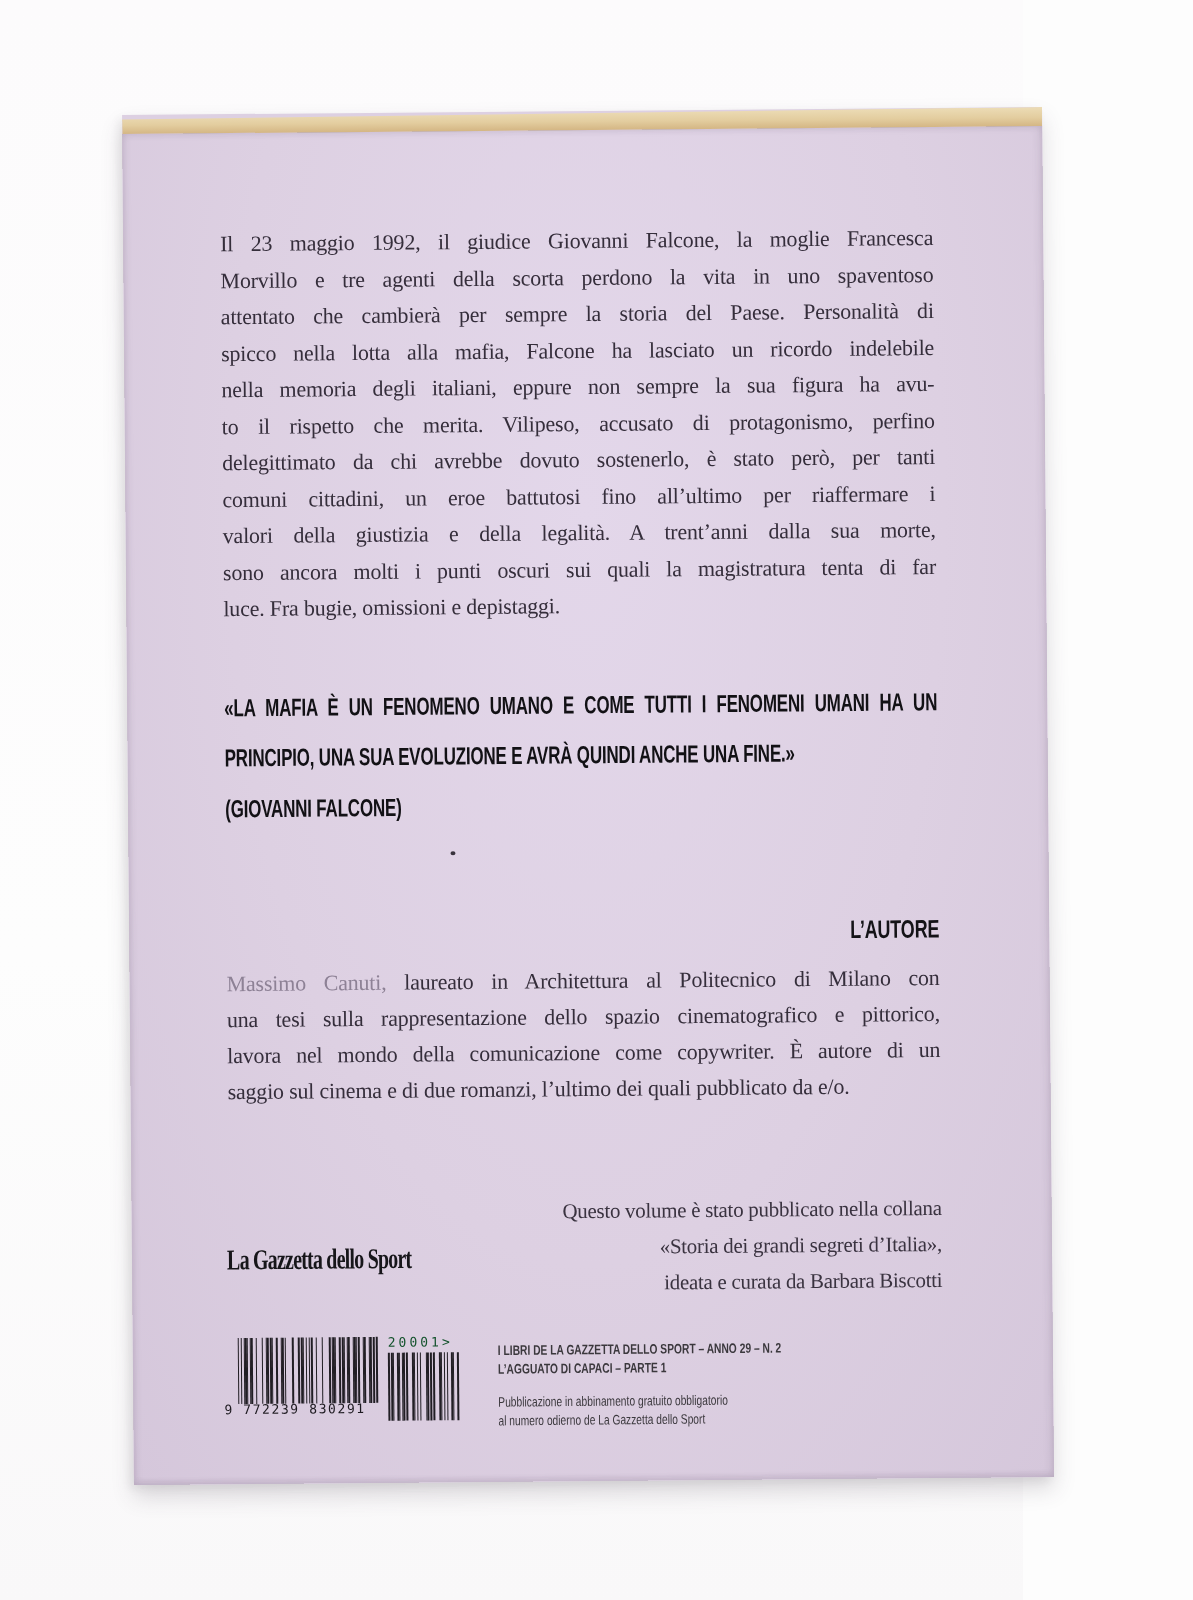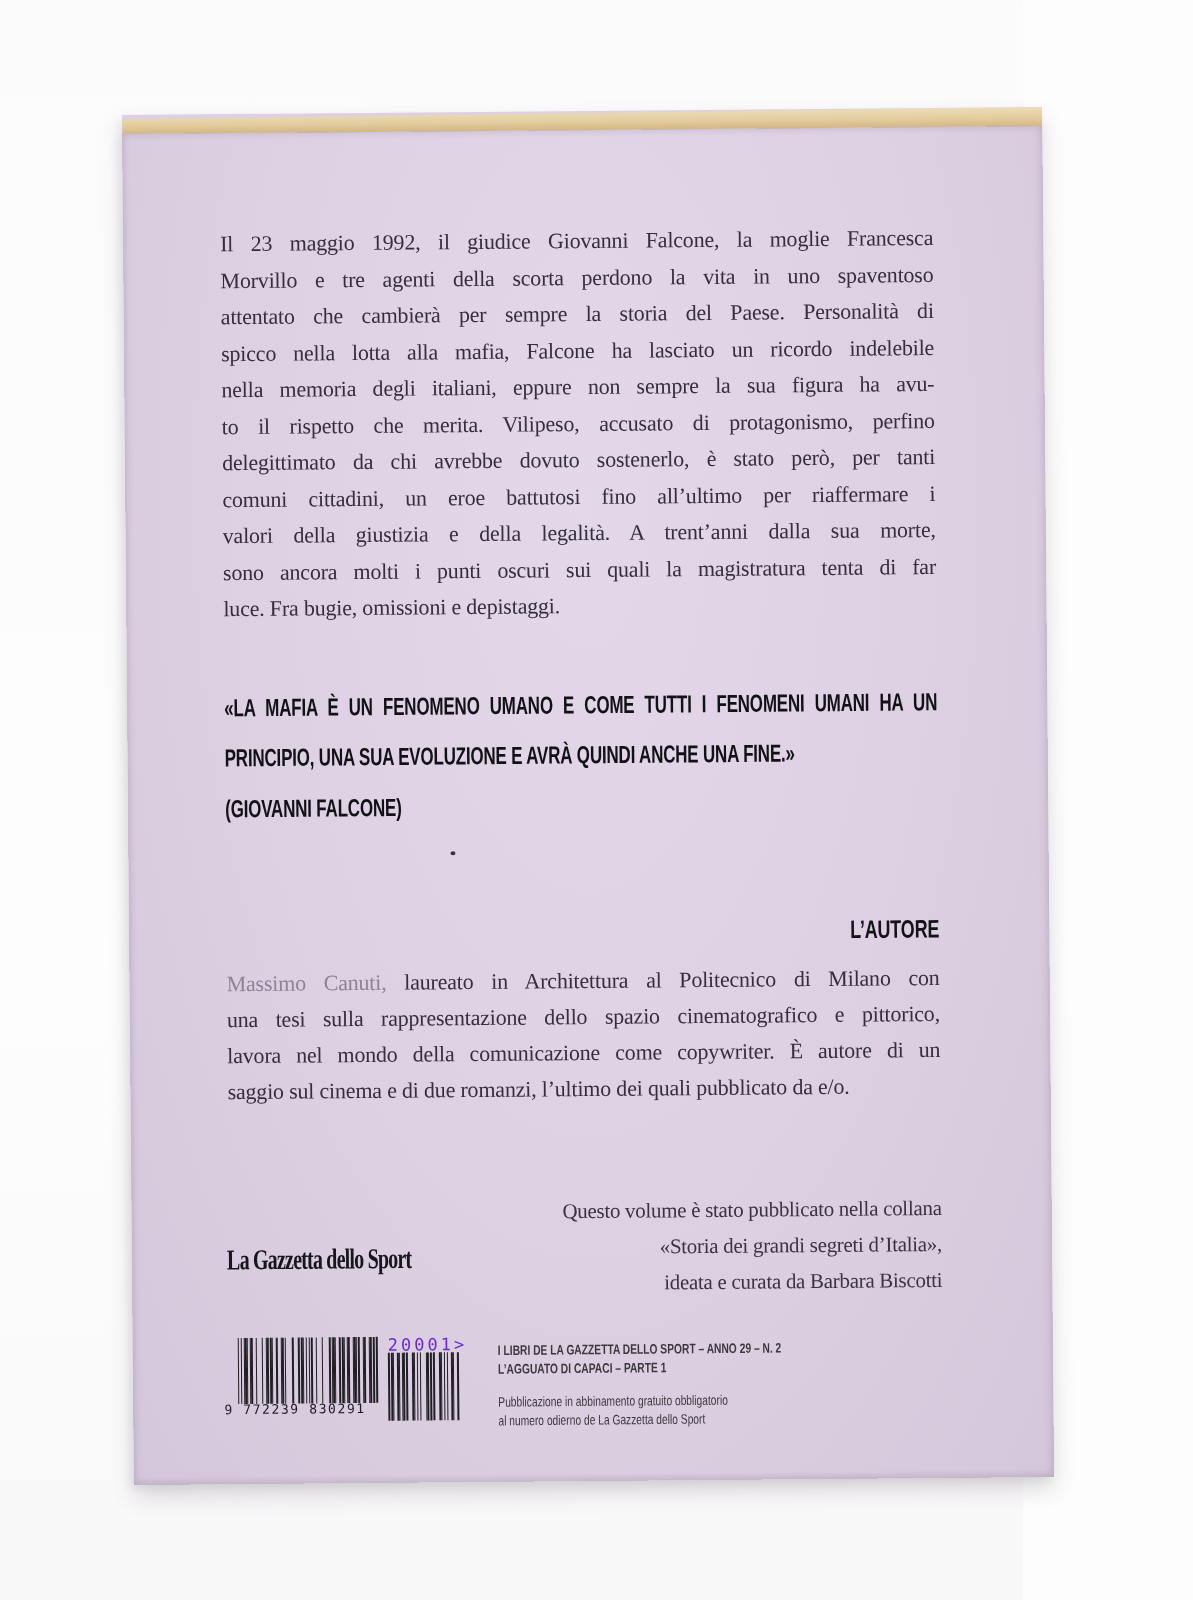--- a/index.html
+++ b/index.html
@@ -51,22 +51,22 @@
   .bars-row{display:flex;width:100%;height:66px;}
   .bar{flex:0 0 auto;height:100%;}
   .bars-row .bar{width:1.48px;}
   .on{background:#211e24;}
   .off{background:transparent;}
   .ean-digits{position:absolute;left:-14px;top:64px;width:170px;height:20px;
     font-family:"DejaVu Sans Mono",monospace;font-size:13px;letter-spacing:1.6px;
     color:#1d1a20;white-space:nowrap;}
   .addon{left:255px;top:1224px;width:72px;height:84px;}
   .addon-digits{position:absolute;left:0;top:-2px;width:100%;height:16px;
-    font-family:"DejaVu Sans Mono",monospace;font-size:17px;letter-spacing:3px;
-    color:#6d28d9;white-space:nowrap;}
+    font-family:"DejaVu Sans Mono",monospace;font-size:13px;letter-spacing:3px;
+    color:#14532d;white-space:nowrap;}
   .bars-addon{position:absolute;left:0;top:16px;display:flex;width:100%;height:68px;}
   .bars-addon .bar{width:1.5px;}
 
   .imprint{left:365px;top:1230px;width:330px;font-family:"Liberation Sans",sans-serif;
     color:#3b383d;transform:scaleX(0.82) scaleY(1.1);transform-origin:0 0;}
   .imprint-series{font-weight:700;font-size:12.5px;line-height:17px;white-space:nowrap;}
   .imprint-note{margin-top:13px;font-weight:400;font-size:12.5px;line-height:17px;white-space:nowrap;}
 </style>
 </head>
 <body>

